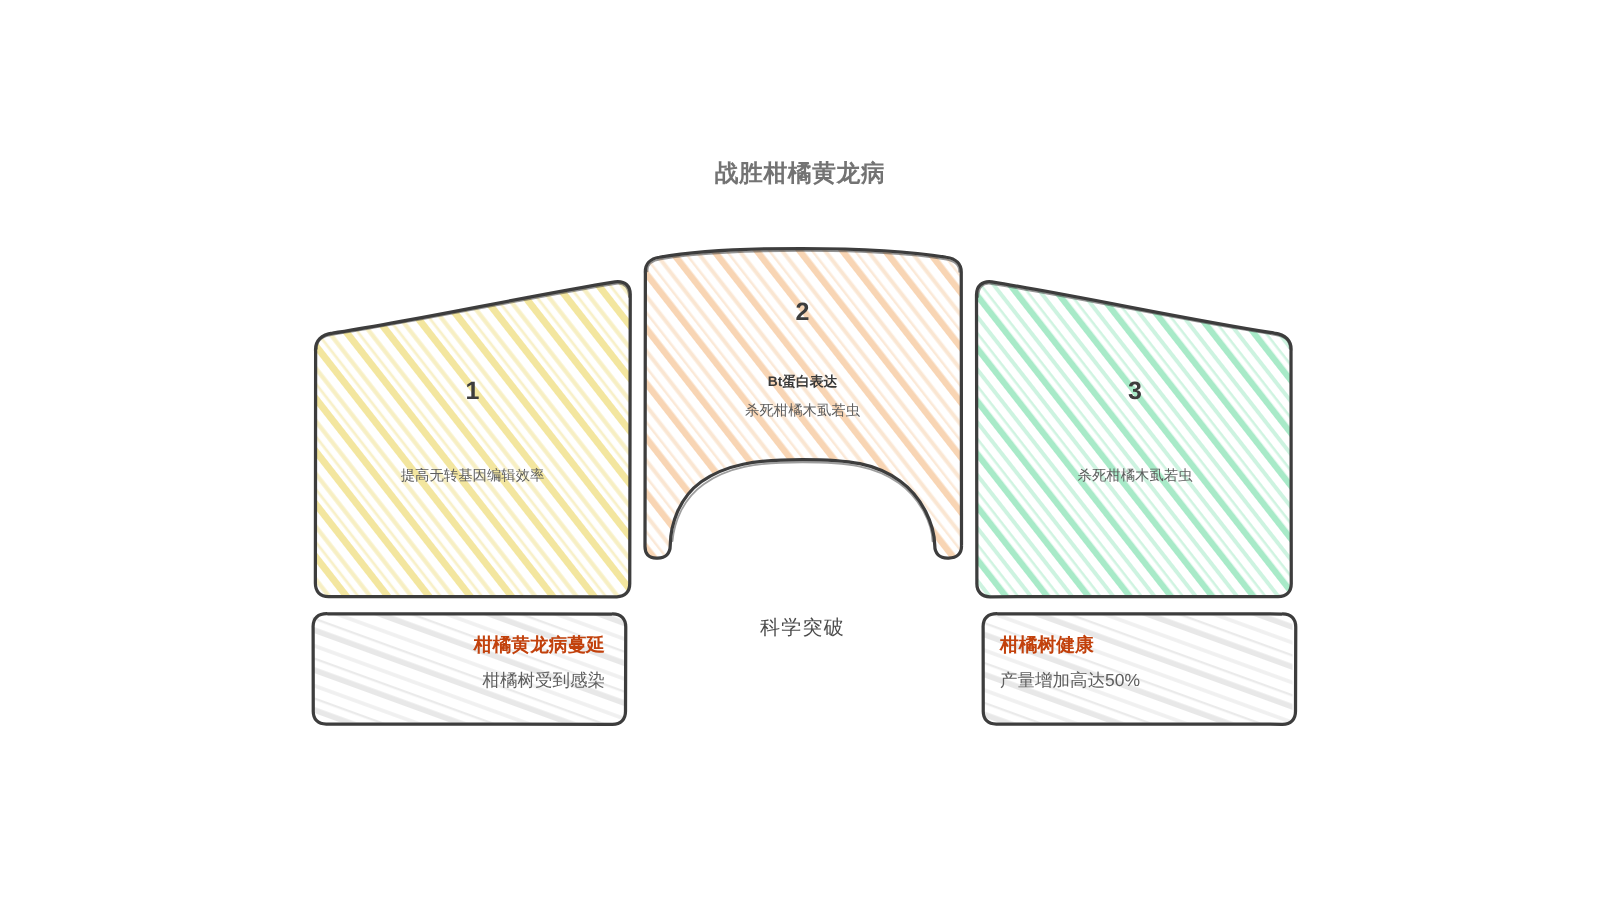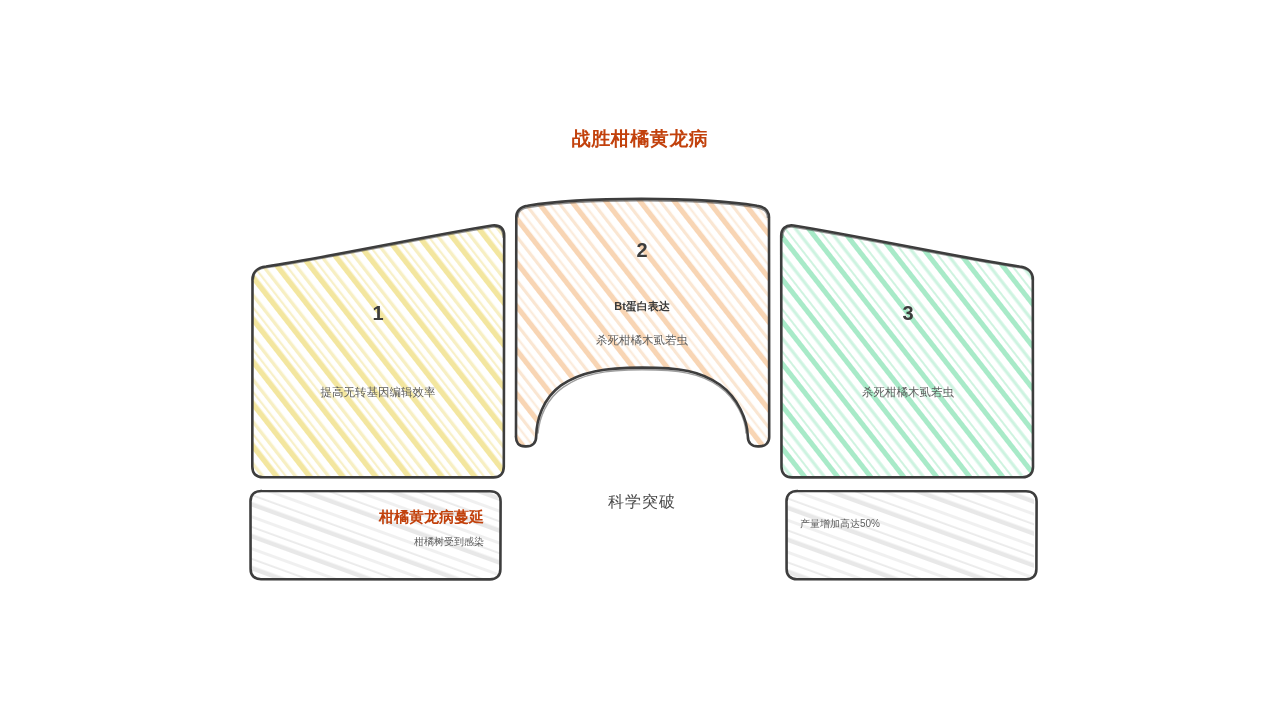--- a/index.html
+++ b/index.html
@@ -31,21 +31,21 @@
   
   .chart-title {
     position: absolute;
     left: 0;
     top: 126px;
     width: 1280px;
     text-align: center;
     font-size: 19px;
     font-weight: bold;
     letter-spacing: 0.5px;
-    color: #c2410c;
+    color: #737373;
     white-space: nowrap;
   }
 
   
   .center-caption {
     position: absolute;
     left: 510px;
     top: 492px;
     width: 264px;
     text-align: center;
@@ -71,21 +71,21 @@
     font-size: 11px;
     font-weight: bold;
     color: #3a3a3a;
     line-height: 1.25;
     white-space: nowrap;
   }
   .panel-sub {
     font-size: 11.5px;
     color: #5e5e5e;
     line-height: 1.45;
-    margin-top: 18px;
+    margin-top: 7px;
   }
 
   .p1-num { left: 252px; top: 303px; width: 252px; }
   .p1-body { left: 272px; top: 366px; width: 212px; }
   .p2-num { left: 513px; top: 240px; width: 258px; }
   .p2-body { left: 528px; top: 300px; width: 228px; }
   .p3-num { left: 782px; top: 303px; width: 252px; }
   .p3-body { left: 802px; top: 366px; width: 212px; }
 
   .foot-text {
@@ -93,21 +93,21 @@
     pointer-events: none;
   }
   .foot-head {
     font-size: 15px;
     font-weight: bold;
     color: #c2410c;
     line-height: 1.2;
     white-space: nowrap;
   }
   .foot-sub {
-    font-size: 10px;
+    font-size: 14px;
     color: #5e5e5e;
     line-height: 1.4;
     margin-top: 9px;
     white-space: nowrap;
   }
   .foot-left { left: 262px; top: 508px; width: 222px; text-align: right; }
   .foot-right { left: 800px; top: 508px; width: 222px; text-align: left; }
 </style>
 </head>
 <body>
@@ -303,18 +303,19 @@
   </div>
   <div class="panel-text p3-body">
     <div class="panel-sub">杀死柑橘木虱若虫</div>
   </div>
 
   <div class="foot-text foot-left">
     <div class="foot-head">柑橘黄龙病蔓延</div>
     <div class="foot-sub">柑橘树受到感染</div>
   </div>
   <div class="foot-text foot-right">
+    <div class="foot-head">柑橘树健康</div>
     <div class="foot-sub">产量增加高达50%</div>
   </div>
 
   <div class="center-caption">科学突破</div>
 
 </div>
 
 </body></html>

